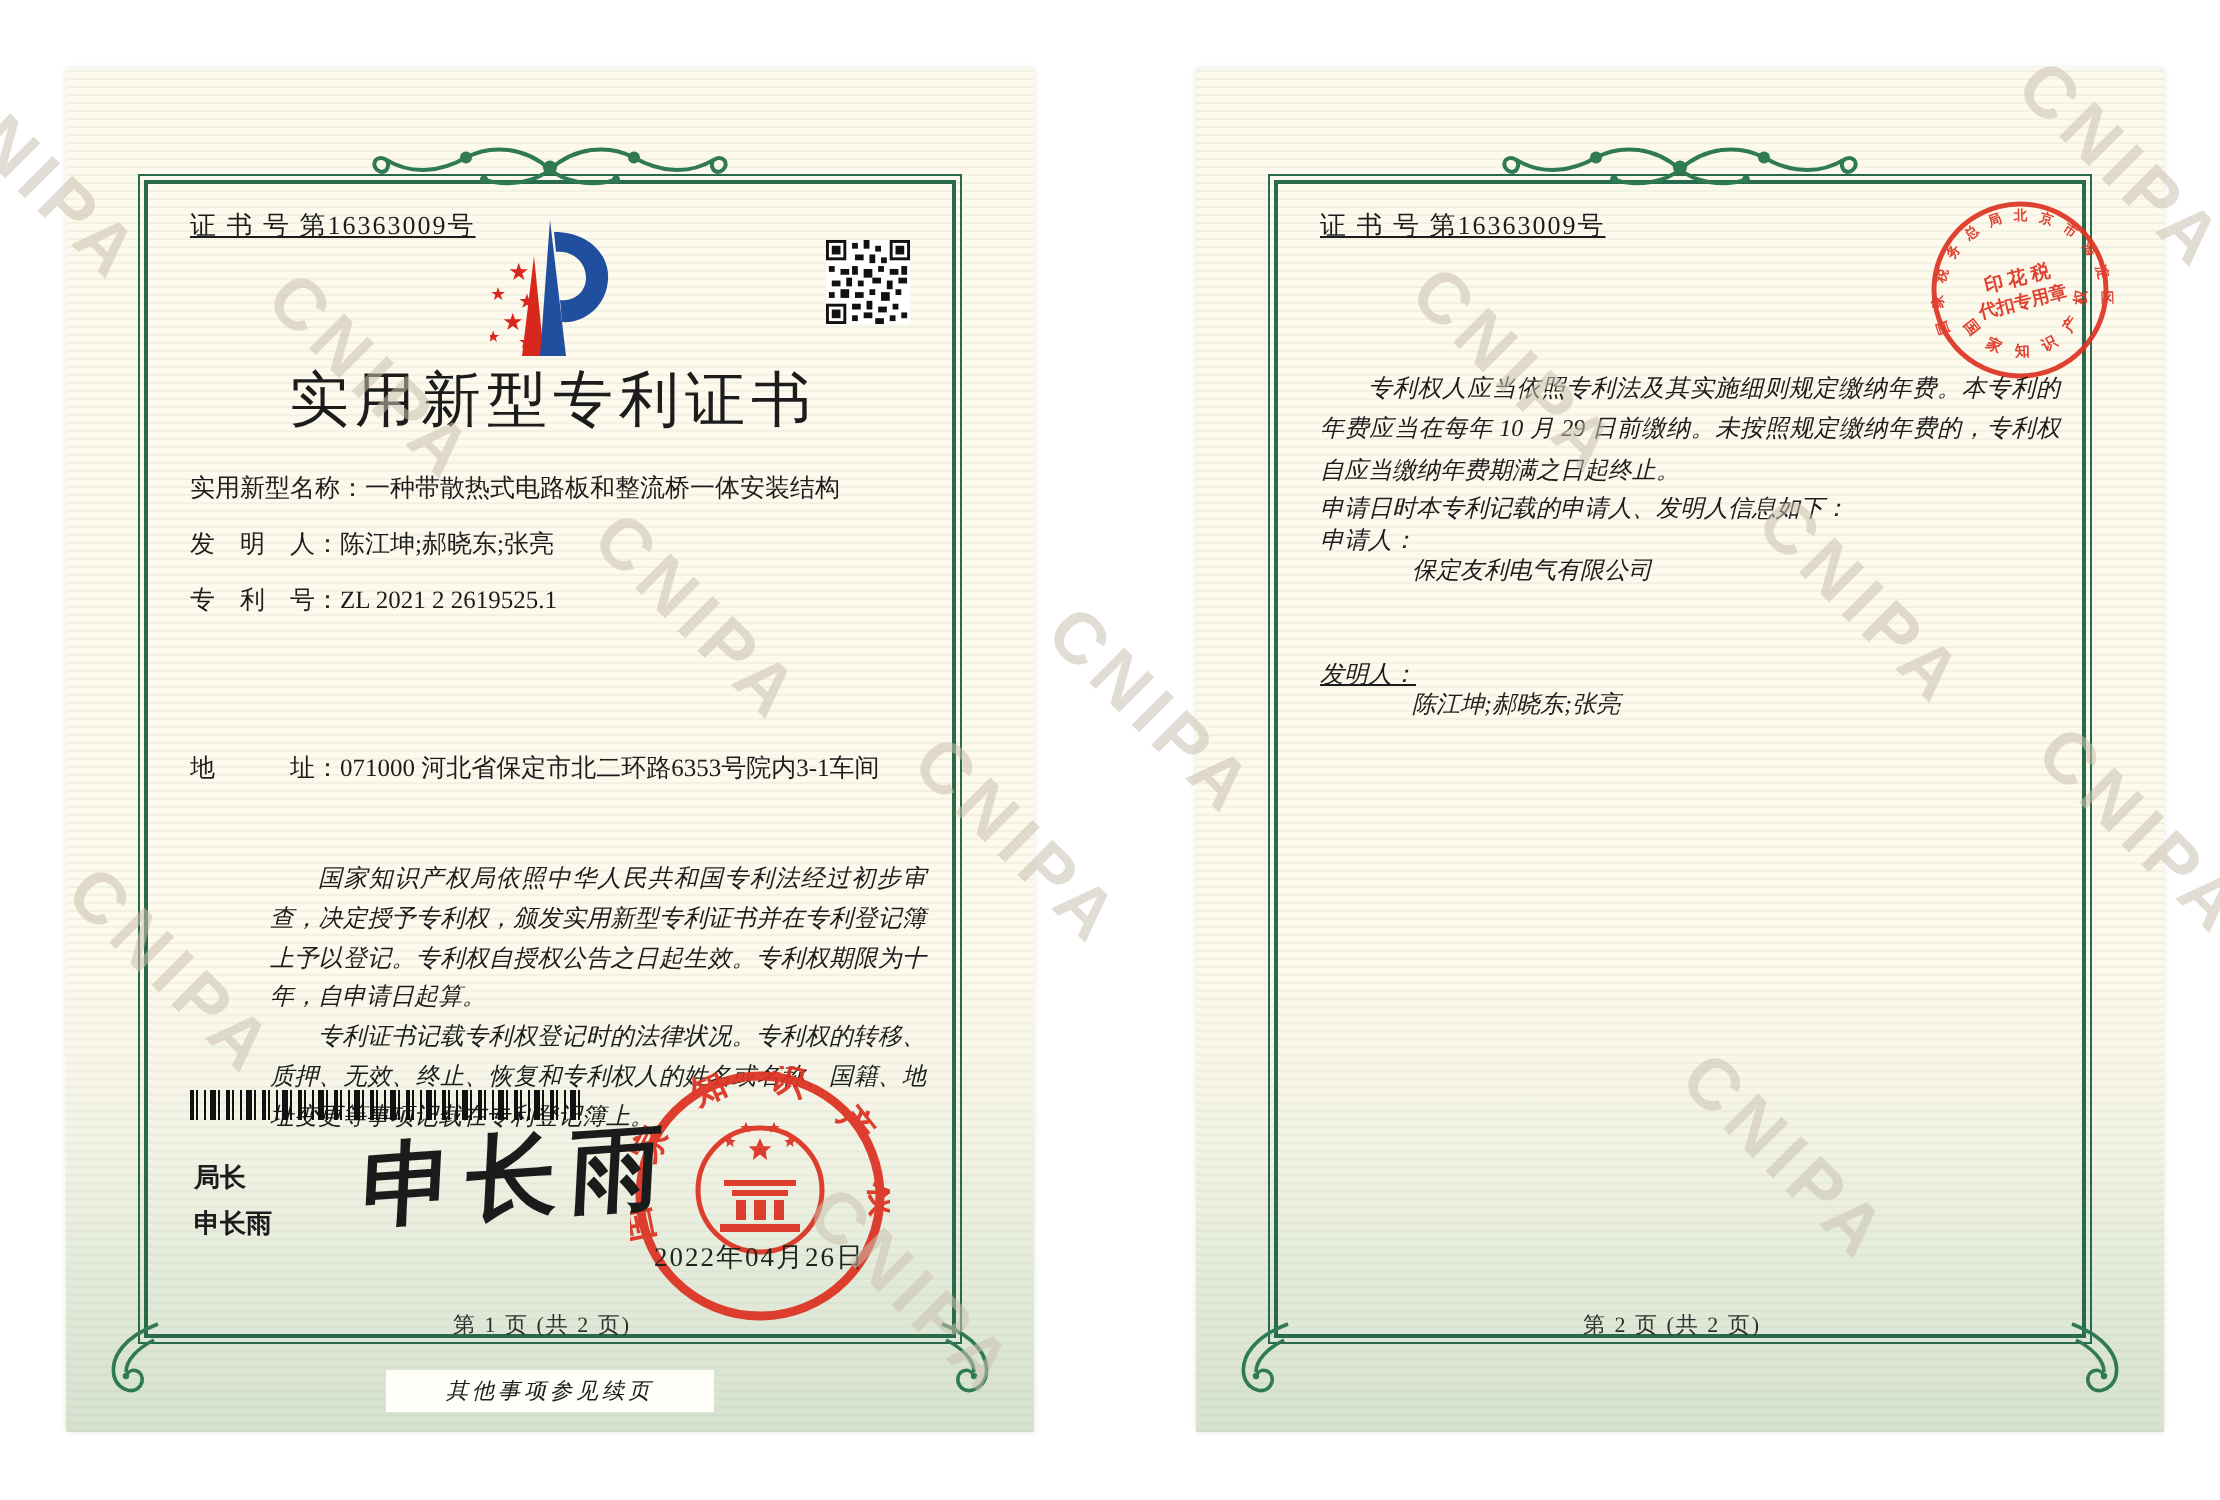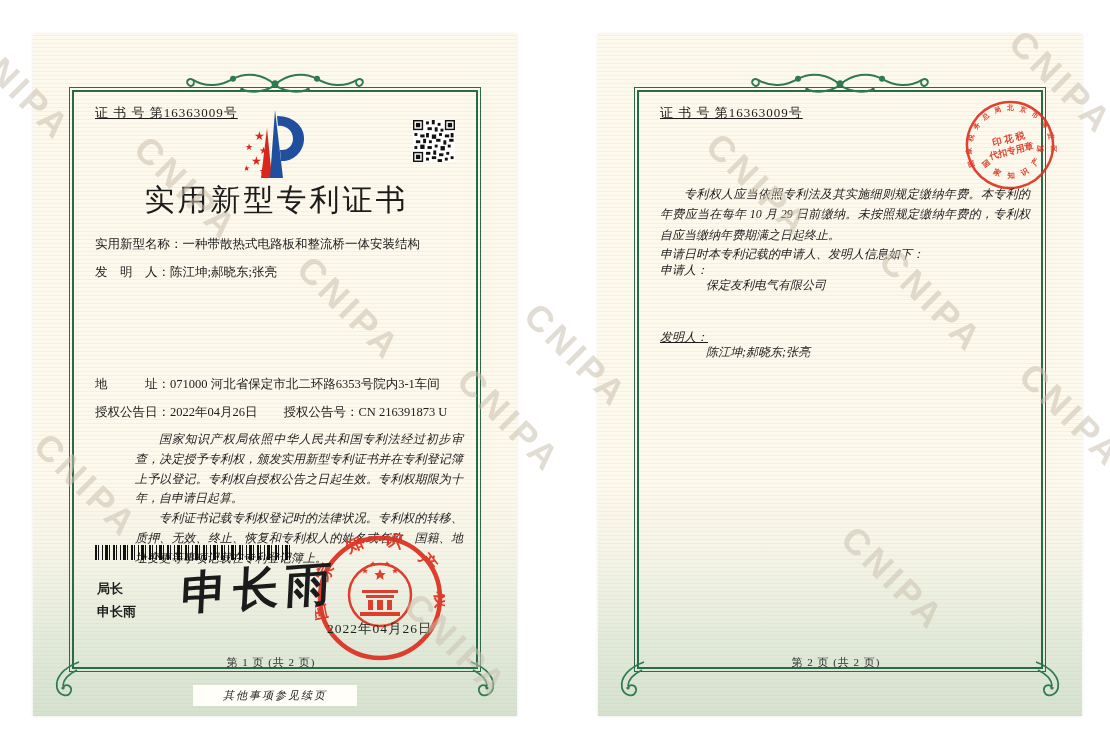--- a/index.html
+++ b/index.html
@@ -195,22 +195,22 @@
           <rect x="17" y="27" width="3" height="2"></rect>
           <rect x="22" y="26" width="2" height="2"></rect>
       </g>
     </svg>
   </div>
 
   <div class="title">实用新型专利证书</div>
 
   <div class="field" style="top:202px"><span>实用新型名称：</span><span>一种带散热式电路板和整流桥一体安装结构</span></div>
   <div class="field" style="top:230px"><span>发　明　人：</span><span>陈江坤;郝晓东;张亮</span></div>
+  <div class="field" style="top:258px"><span>专　利　号：</span><span>ZL 2021 2 2619525.1</span></div>
   <div class="field" style="top:342px"><span>地　　　址：</span><span>071000 河北省保定市北二环路6353号院内3-1车间</span></div>
-  <div class="field" style="top:370px"><span>授权公告日：</span><span>2022年04月26日</span><span class="f2">授权公告号：</span><span>CN 216391873 U</span></div>
 
   <div class="paras">
     <p>国家知识产权局依照中华人民共和国专利法经过初步审查，决定授予专利权，颁发实用新型专利证书并在专利登记簿上予以登记。专利权自授权公告之日起生效。专利权期限为十年，自申请日起算。</p>
     <p>专利证书记载专利权登记时的法律状况。专利权的转移、质押、无效、终止、恢复和专利权人的姓名或名称、国籍、地址变更等事项记载在专利登记簿上。</p>
   </div>
 
   <div class="barcode"></div>
 
   <div class="director-title">局长</div>
   <div class="director-name">申长雨</div>

